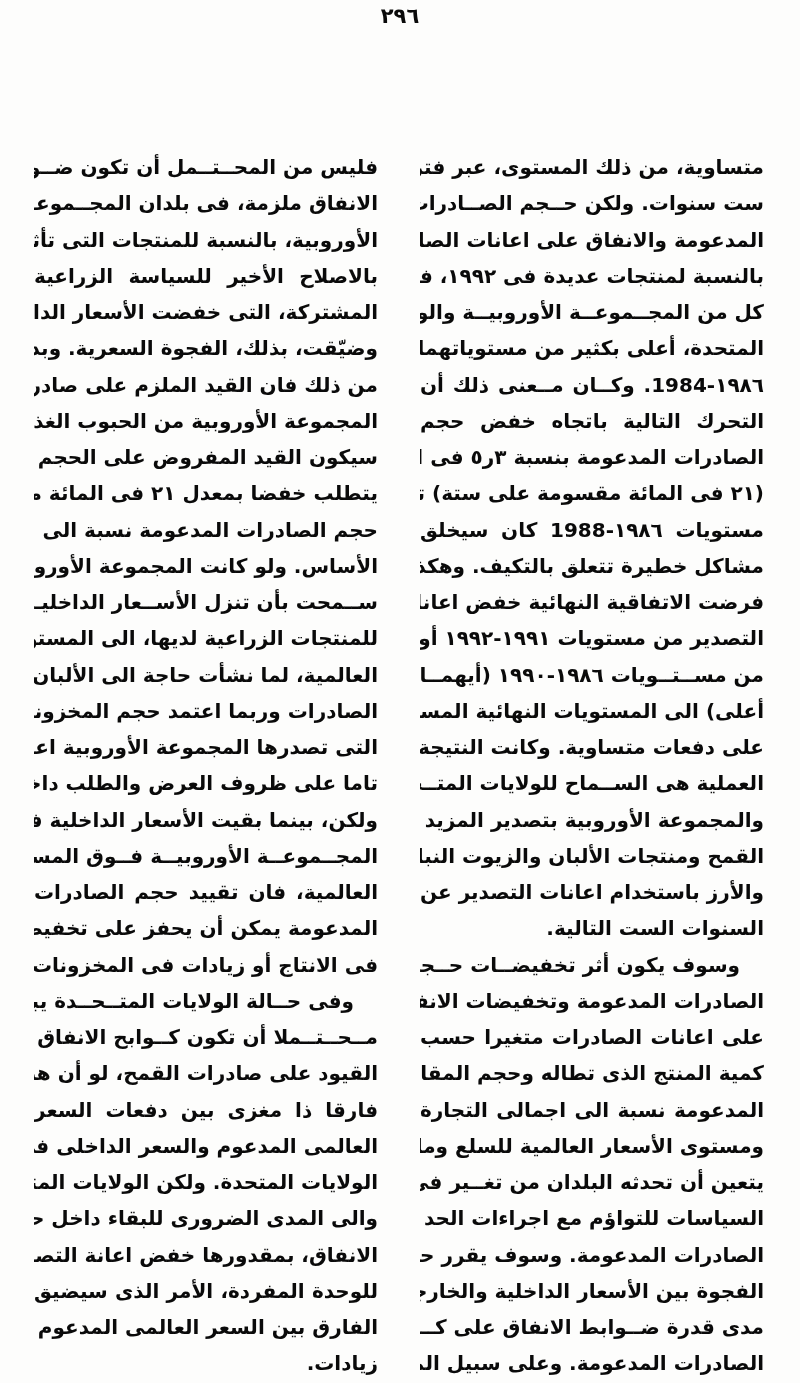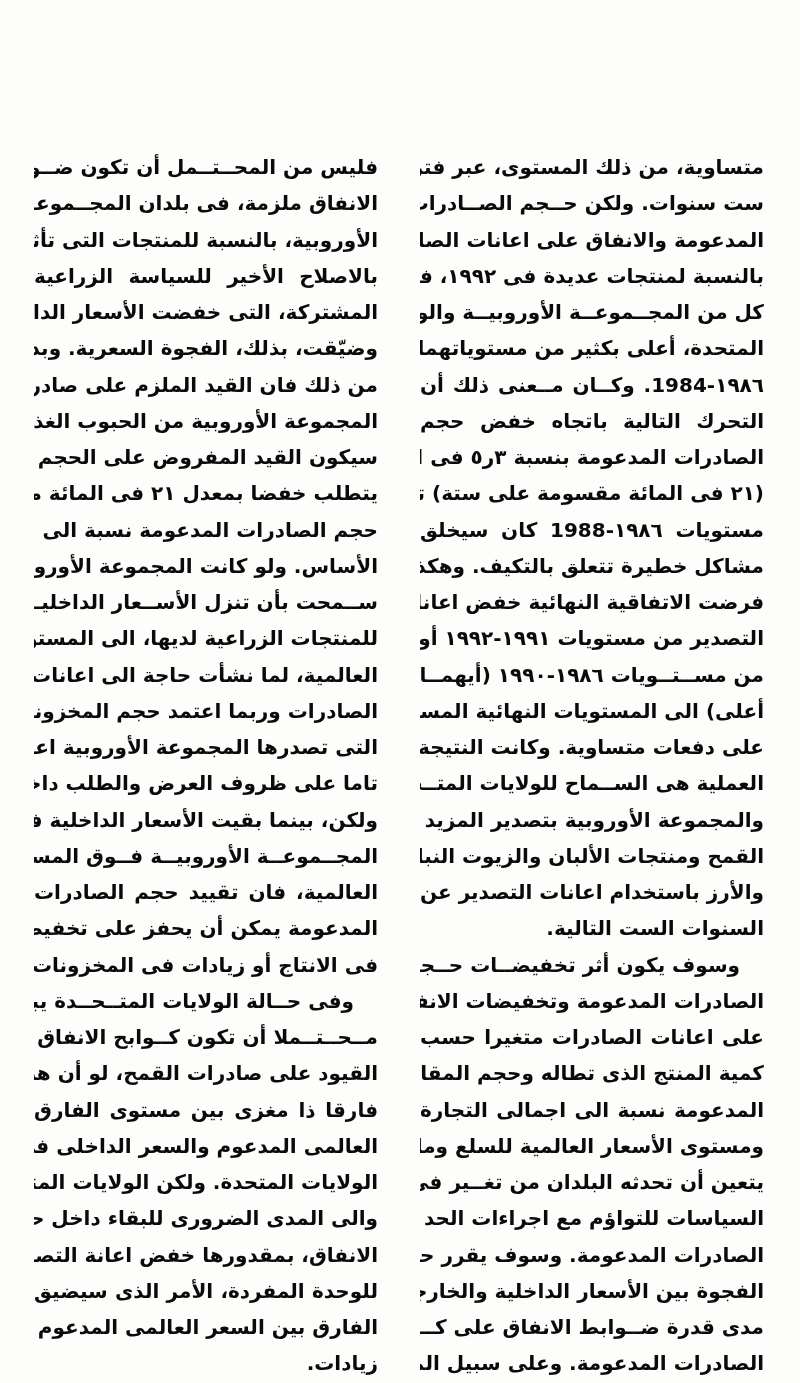--- a/index.html
+++ b/index.html
@@ -53,20 +53,21 @@
     padding-right: 24px;
   }
   .line.end {
     text-align-last: start;
   }
 </style>
 </head>
 <body>
 
 <div class="page">
+  <div class="page-number">٢٩٦</div>
 
   <div class="text-block">
     <div class="column">
         <div class="line">متساوية، من ذلك المستوى، عبر فترة</div>
         <div class="line">ست سنوات. ولكن حــجم الصــادرات</div>
         <div class="line">المدعومة والانفاق على اعانات الصادرات</div>
         <div class="line">بالنسبة لمنتجات عديدة فى ١٩٩٢، فى</div>
         <div class="line">كل من المجــموعــة الأوروبيــة والولايات</div>
         <div class="line">المتحدة، أعلى بكثير من مستوياتهما فى</div>
         <div class="line">١٩٨٦-1984. وكــان مــعنى ذلك أن</div>
@@ -106,33 +107,33 @@
         <div class="line">المشتركة، التى خفضت الأسعار الداخلية</div>
         <div class="line">وضيّقت، بذلك، الفجوة السعرية. وبدلا</div>
         <div class="line">من ذلك فان القيد الملزم على صادرات</div>
         <div class="line">المجموعة الأوروبية من الحبوب الغذائية</div>
         <div class="line">سيكون القيد المفروض على الحجم والذى</div>
         <div class="line">يتطلب خفضا بمعدل ٢١ فى المائة من</div>
         <div class="line">حجم الصادرات المدعومة نسبة الى فترة</div>
         <div class="line">الأساس. ولو كانت المجموعة الأوروبية</div>
         <div class="line">ســمحت بأن تنزل الأســعار الداخليــة</div>
         <div class="line">للمنتجات الزراعية لديها، الى المستويات</div>
-        <div class="line">العالمية، لما نشأت حاجة الى اعانات</div>
+        <div class="line">العالمية، لما نشأت حاجة الى الألبان</div>
         <div class="line">الصادرات وربما اعتمد حجم المخزونات</div>
         <div class="line">التى تصدرها المجموعة الأوروبية اعتمادا</div>
         <div class="line">تاما على ظروف العرض والطلب داخليا.</div>
         <div class="line">ولكن، بينما بقيت الأسعار الداخلية فى</div>
         <div class="line">المجــموعــة الأوروبيــة فــوق المســتويات</div>
         <div class="line">العالمية، فان تقييد حجم الصادرات</div>
         <div class="line">المدعومة يمكن أن يحفز على تخفيضات</div>
         <div class="line end">فى الانتاج أو زيادات فى المخزونات.</div>
         <div class="line indent">وفى حــالة الولايات المتــحــدة يبــدو</div>
         <div class="line">مــحــتــملا أن تكون كــوابح الانفاق هى</div>
         <div class="line">القيود على صادرات القمح، لو أن هناك</div>
-        <div class="line">فارقا ذا مغزى بين مستوى الفارق</div>
+        <div class="line">فارقا ذا مغزى بين دفعات السعر</div>
         <div class="line">العالمى المدعوم والسعر الداخلى فى</div>
         <div class="line">الولايات المتحدة. ولكن الولايات المتحدة،</div>
         <div class="line">والى المدى الضرورى للبقاء داخل حدود</div>
         <div class="line">الانفاق، بمقدورها خفض اعانة التصدير</div>
         <div class="line">للوحدة المفردة، الأمر الذى سيضيق</div>
         <div class="line">الفارق بين السعر العالمى المدعوم والسعر</div>
         <div class="line end">زيادات.</div>
       </div>
   </div>
 </div>

